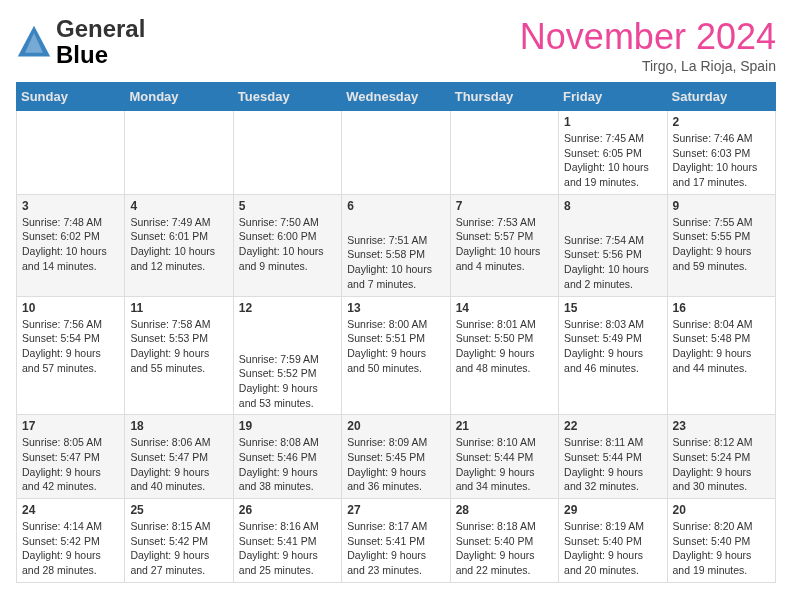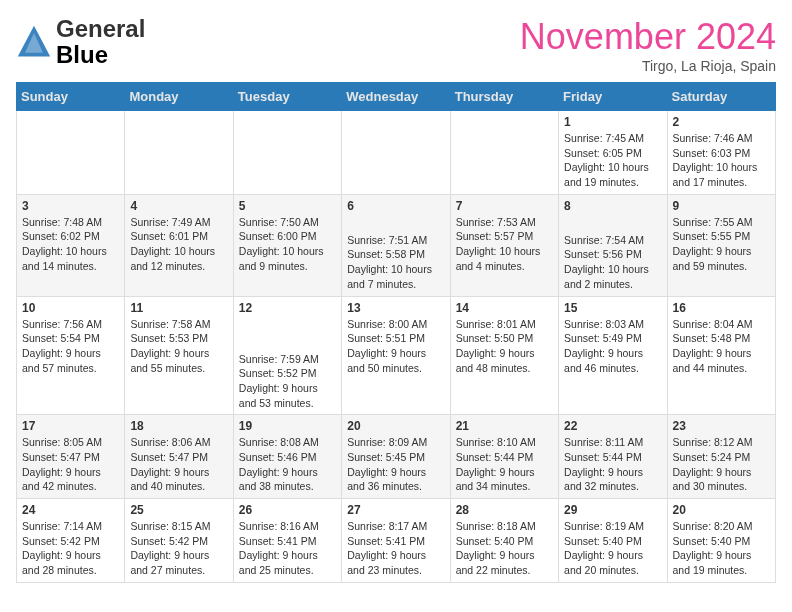--- a/index.html
+++ b/index.html
@@ -267,21 +267,21 @@
         <td>
           <span class="day-number">23</span>
           <div class="day-info" style="white-space: pre-line;">Sunrise: 8:12 AM
 Sunset: 5:24 PM
 Daylight: 9 hours and 30 minutes.</div>
         </td>
       </tr>
       <tr class="row-odd">
         <td>
           <span class="day-number">24</span>
-          <div class="day-info" style="white-space: pre-line;">Sunrise: 7:14 AM
+          <div class="day-info" style="white-space: pre-line;">Sunrise: 4:14 AM
 Sunset: 5:42 PM
 Daylight: 9 hours and 28 minutes.</div>
         </td>
         <td>
           <span class="day-number">25</span>
           <div class="day-info" style="white-space: pre-line;">Sunrise: 8:15 AM
 Sunset: 5:42 PM
 Daylight: 9 hours and 27 minutes.</div>
         </td>
         <td>

